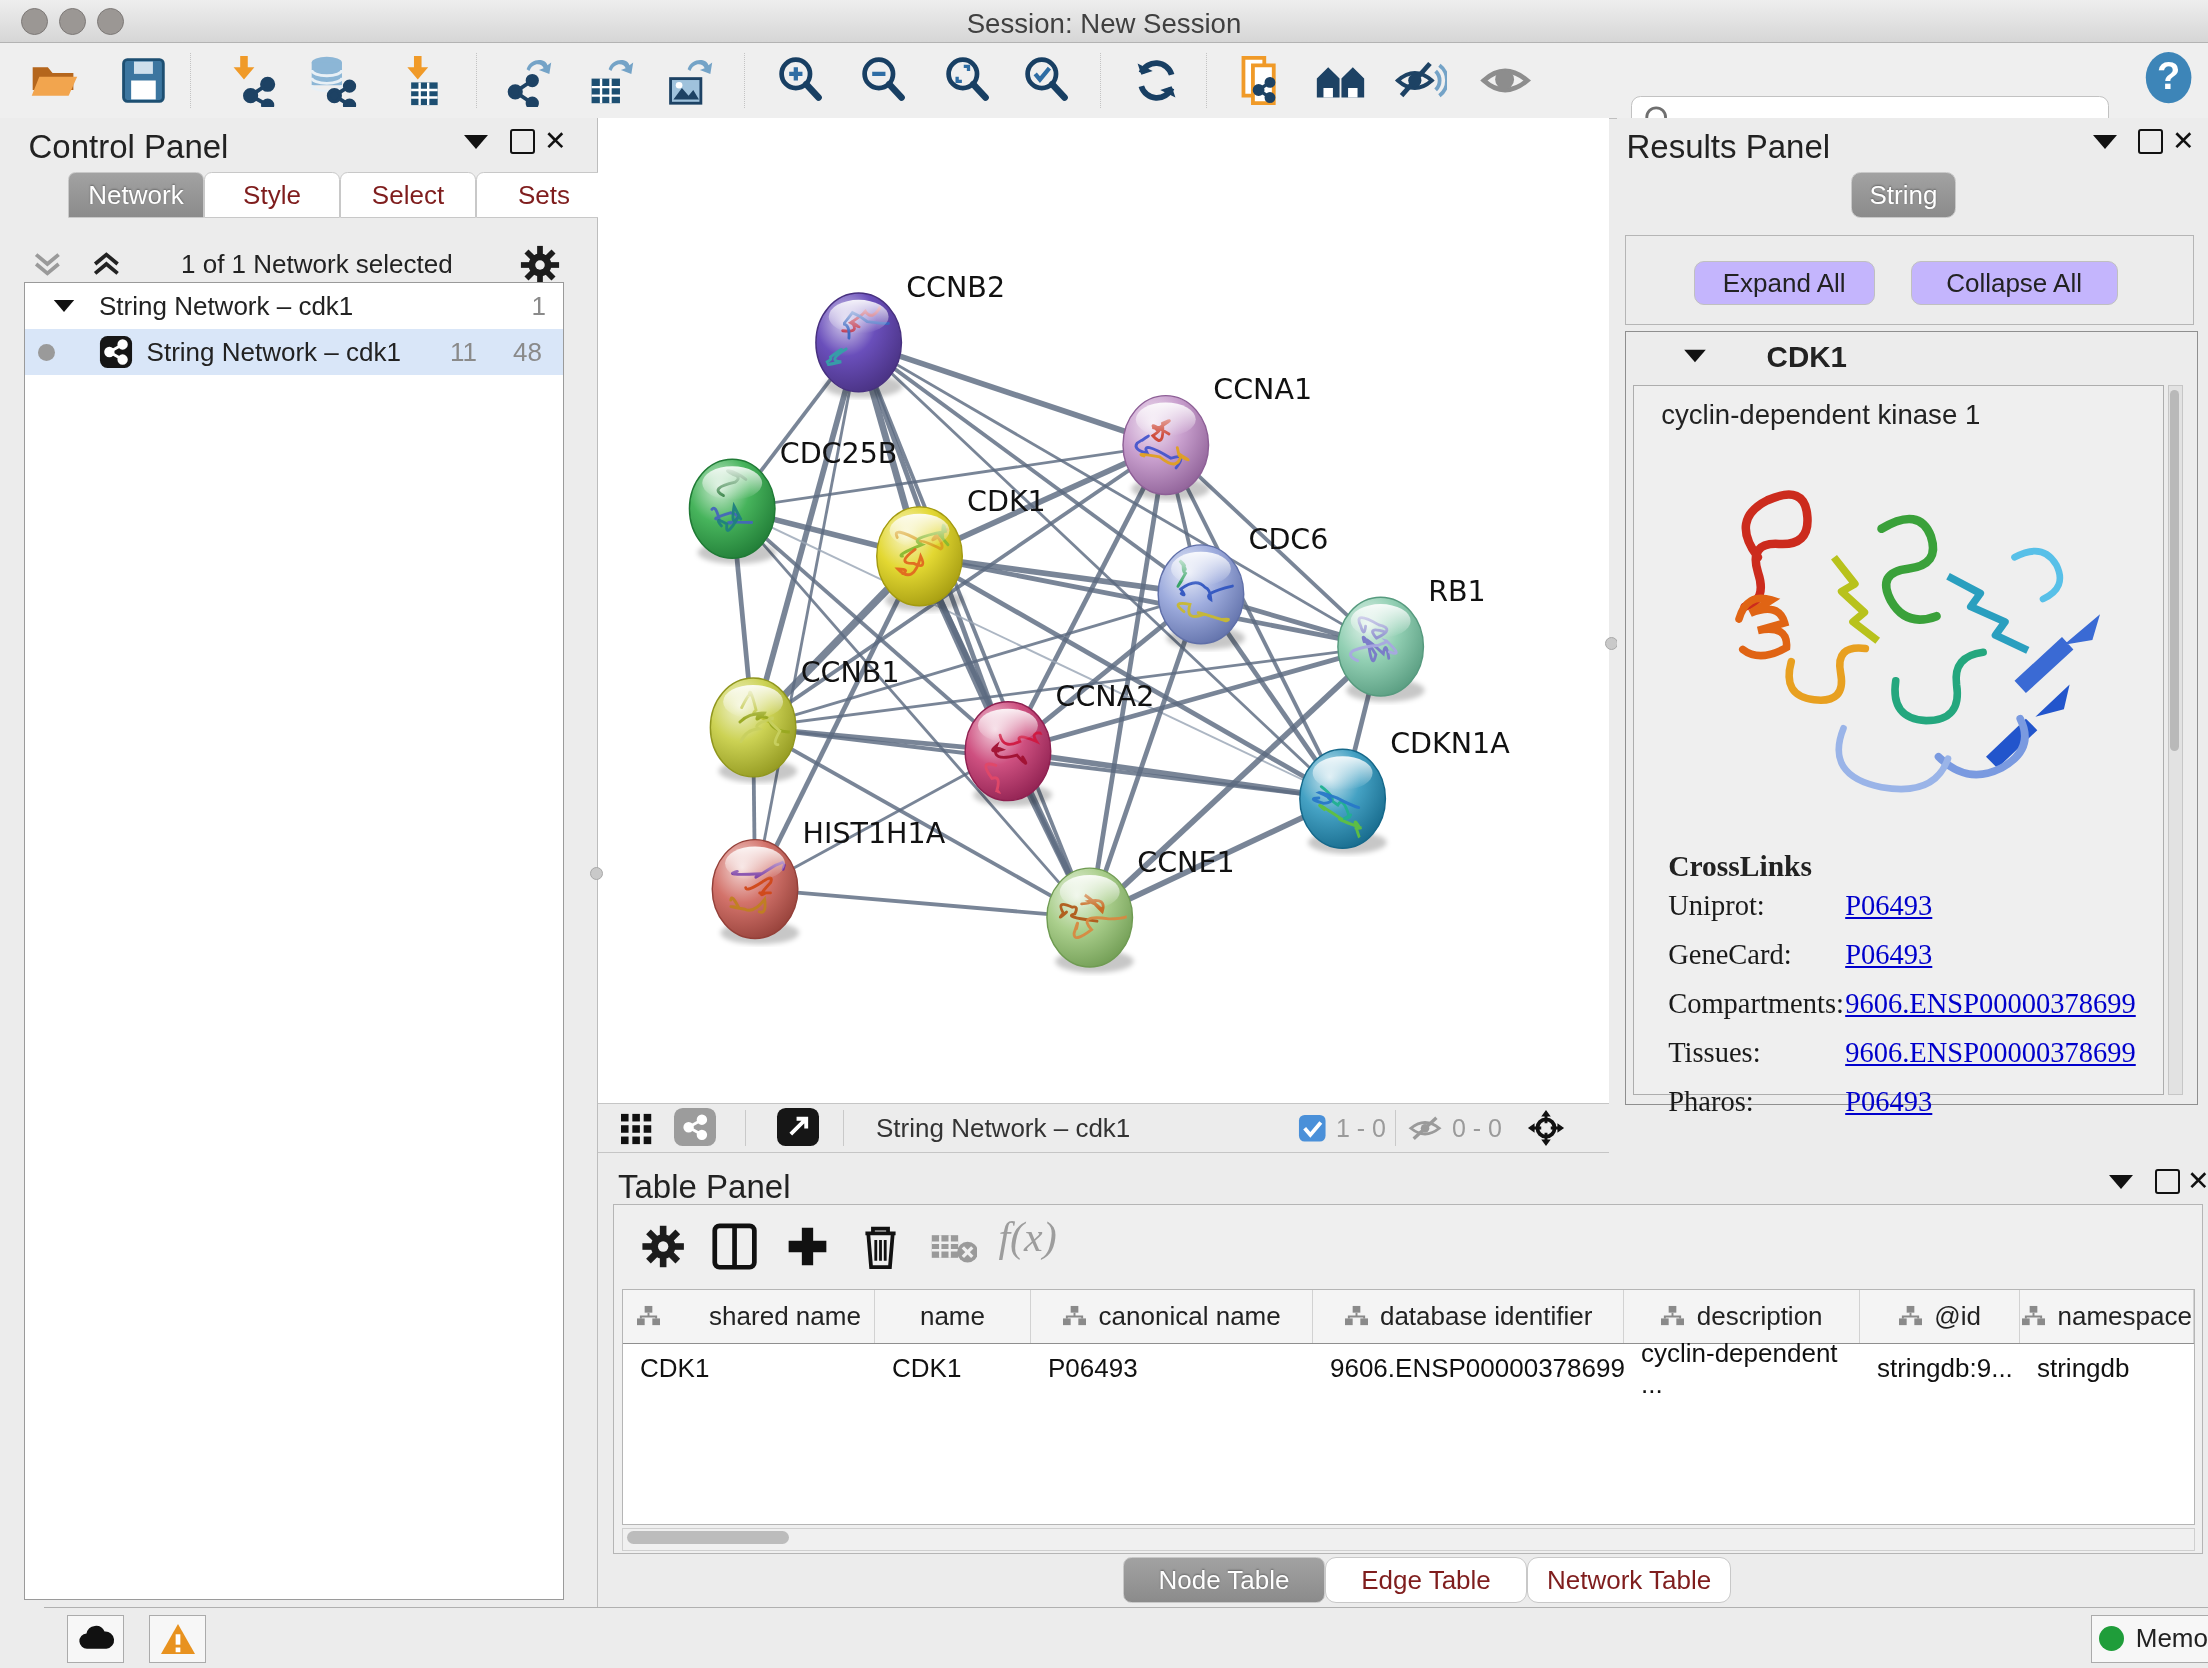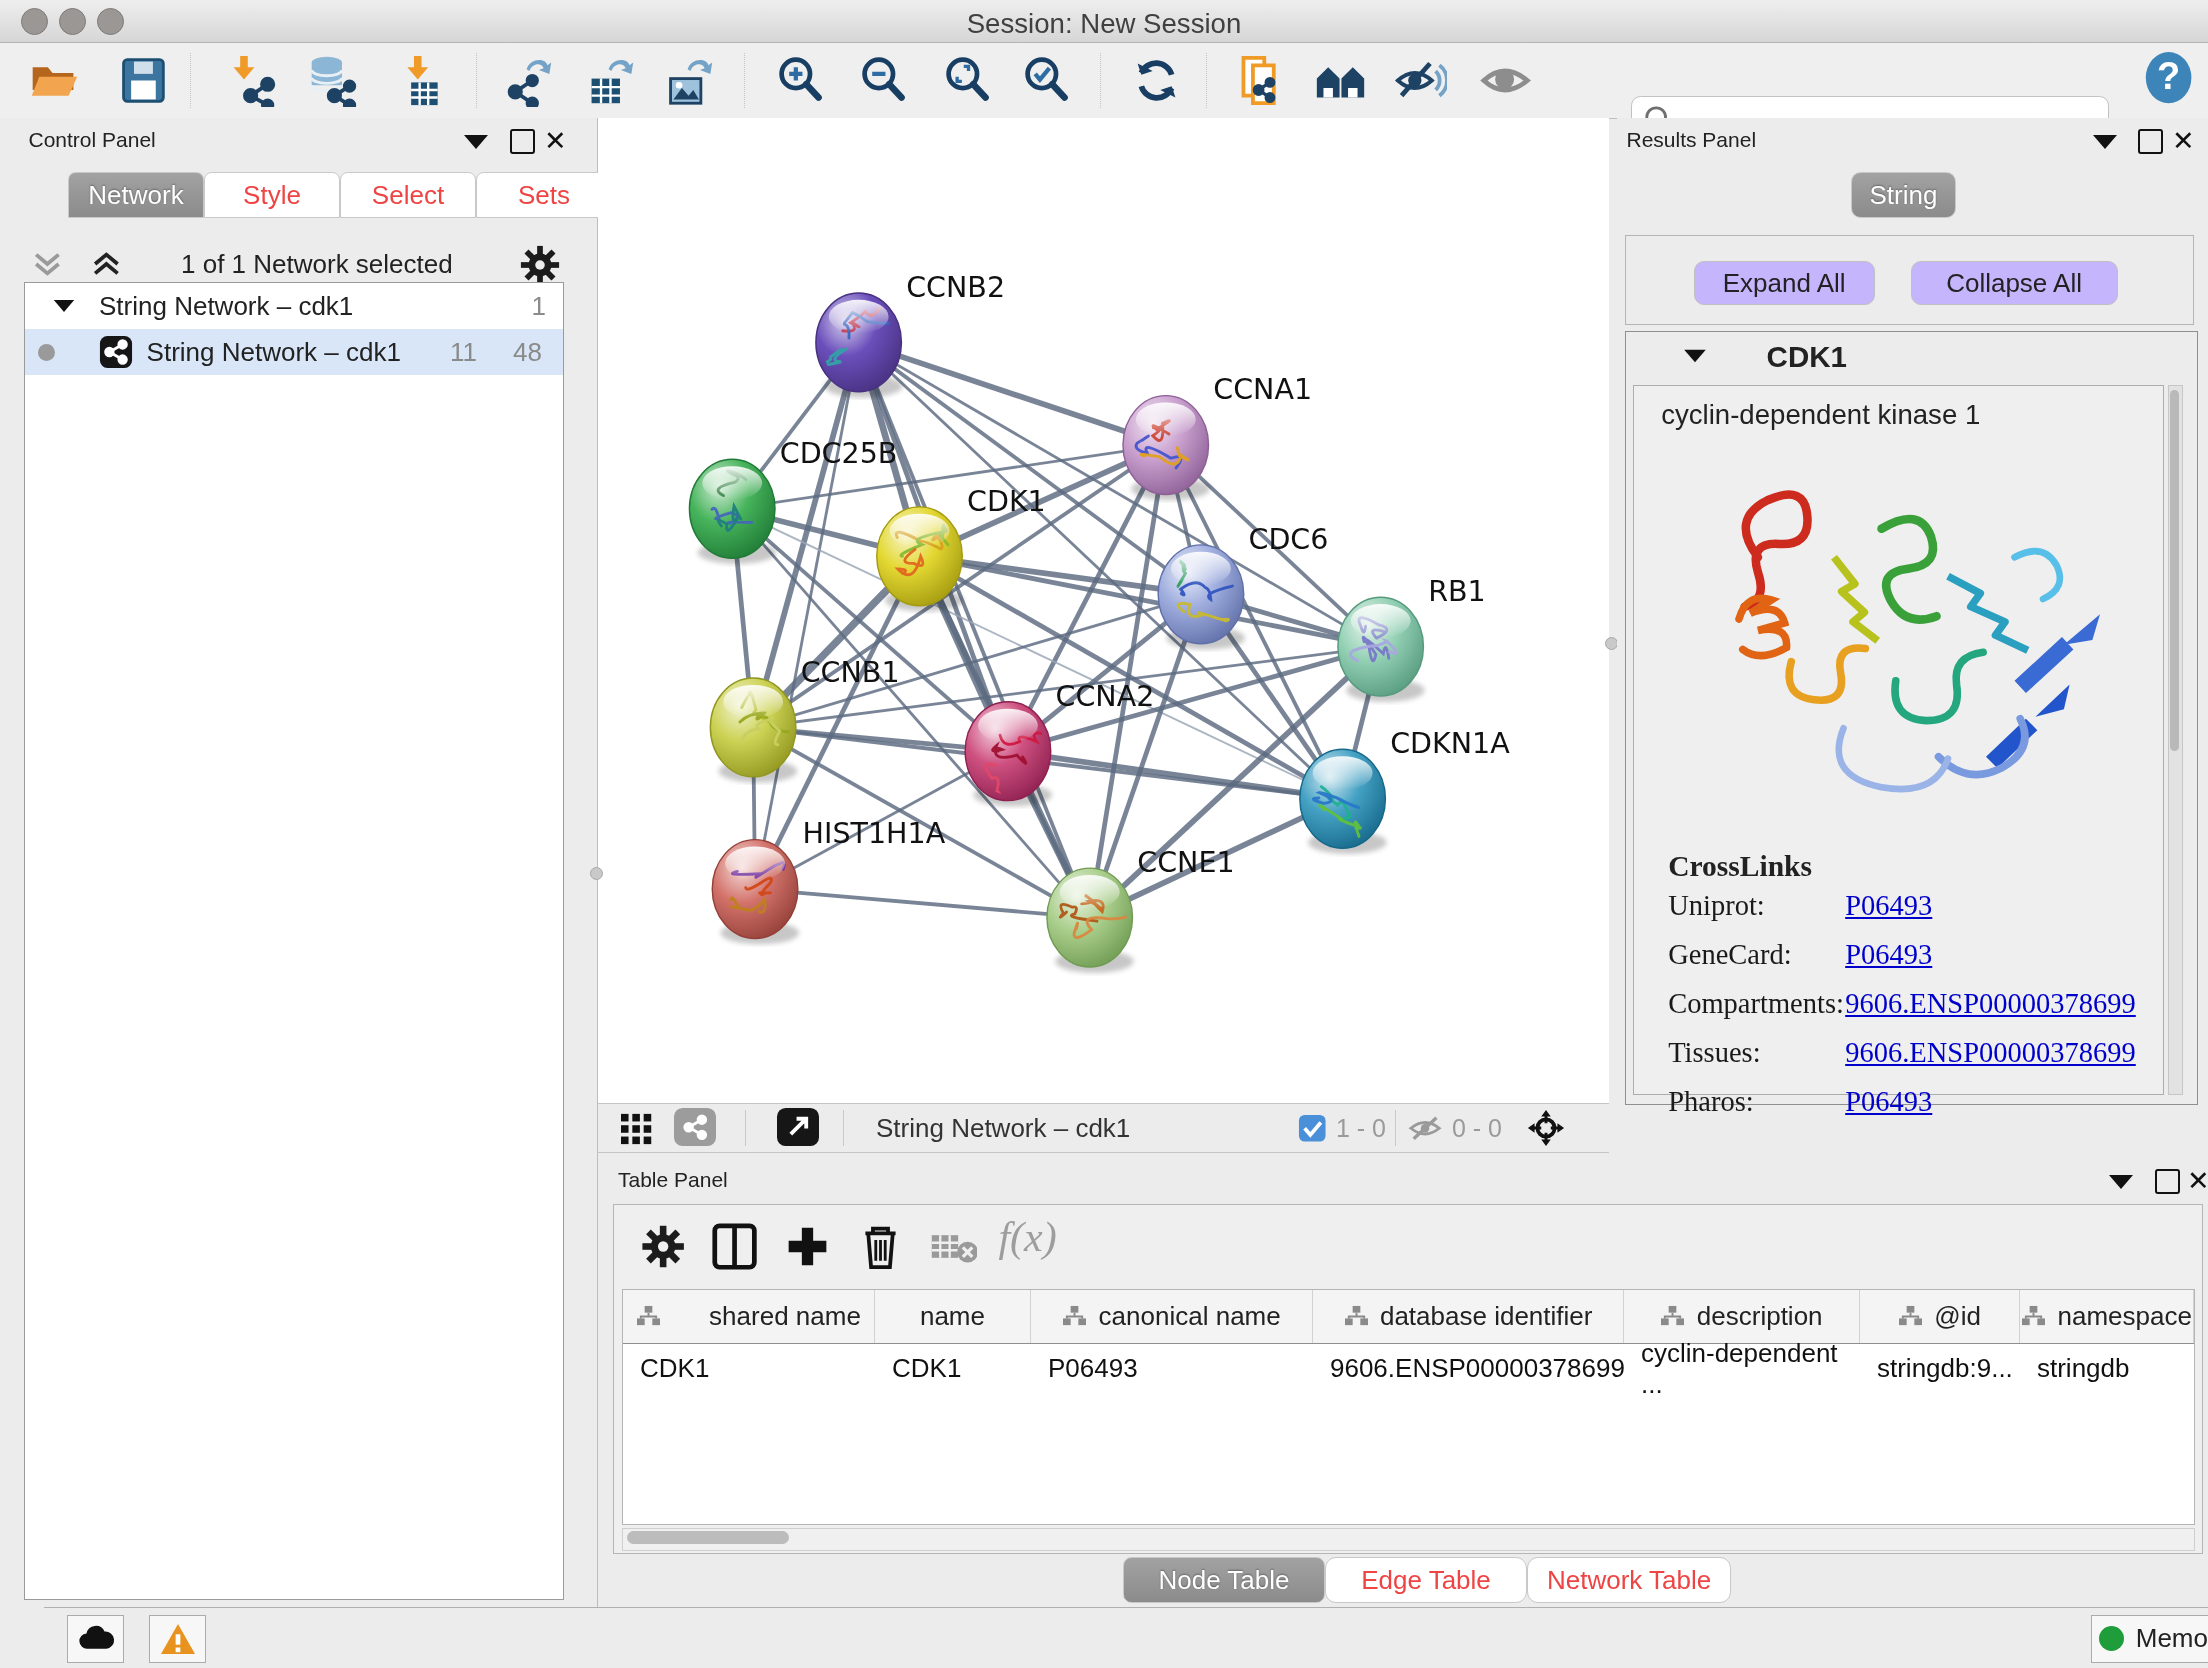--- a/index.html
+++ b/index.html
@@ -12,27 +12,27 @@
   #win-title{width:100%;text-align:center;top:7.6px;font-size:27.6px;color:#404040;}
   
   #toolbar{left:0;top:43px;width:2208px;height:75px;background:#efefef;border-bottom:1px solid #bfbfbf;}
   .tool{top:11.4px;width:53px;height:53px;cursor:pointer;}
   .tsep{top:9.5px;width:0;height:55px;border-left:1.9px dotted #c3c3c3;}
   #search-box{left:1631px;top:53px;width:476px;height:48px;background:#fff;border:1.9px solid #c2c2c2;
     border-radius:9.5px;}
   #search-box input{position:absolute;left:49px;top:3.8px;width:409px;height:34px;border:none;outline:none;
     font-size:25px;font-family:"Liberation Sans",sans-serif;background:transparent;}
   
-  .panel-title{font-size:21px;color:#222;}
+  .panel-title{font-size:33px;color:#222;}
   .winctl{font-size:27px;color:#111;cursor:pointer;line-height:27px;}
   .tri-down{width:0;height:0;border-left:12.4px solid transparent;border-right:12.4px solid transparent;
     border-top:14.3px solid #111;display:inline-block;cursor:pointer;}
   .sq{width:21px;height:21px;border:2.9px solid #111;border-radius:2.9px;display:inline-block;cursor:pointer;}
   #control-panel{left:0;top:118px;width:597px;height:1489px;background:#ececec;border-right:1px solid #bdbdbd;}
-  .tab{height:44px;border:1px solid #c8c8c8;background:#fff;color:#ef4444;font-size:26px;
+  .tab{height:44px;border:1px solid #c8c8c8;background:#fff;color:#7f1d1d;font-size:26px;
     display:flex;align-items:center;justify-content:center;border-radius:7.6px 7.6px 0 0;cursor:pointer;}
   .tab.active{background:linear-gradient(#a2a2a2,#8b8b8b);color:#fff;text-shadow:0 -1px 1.9px rgba(0,0,0,.35);}
   #cp-tabs{left:68px;top:54px;display:flex;}
   #cp-tabs .tab{min-width:100px;padding:0 17px;}
   #tree-box{left:24px;top:164px;width:538px;height:1316px;background:#ffffff;border:1.9px solid #9a9a9a;}
   .tree-row{position:relative;height:46px;display:flex;align-items:center;font-size:26px;}
   .tree-row.selected{background:#d9e6f8;}
   .count{color:#8a8a8a;font-size:26px;}
   
   #canvas{left:598px;top:118px;width:1011px;height:985px;background:#ffffff;}

